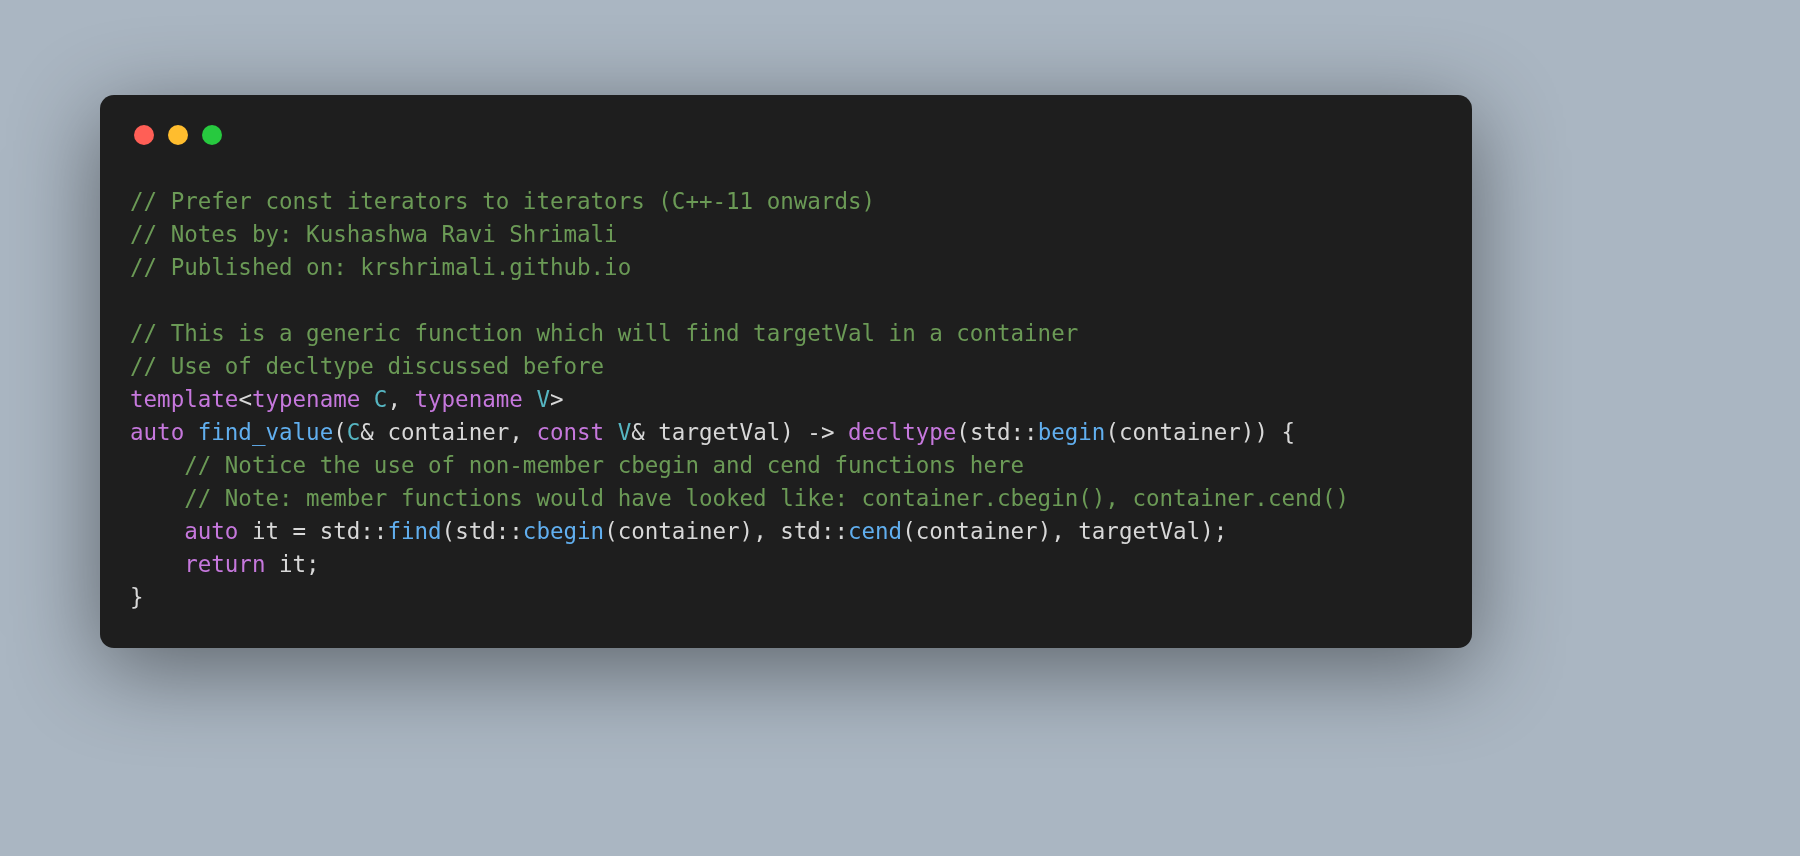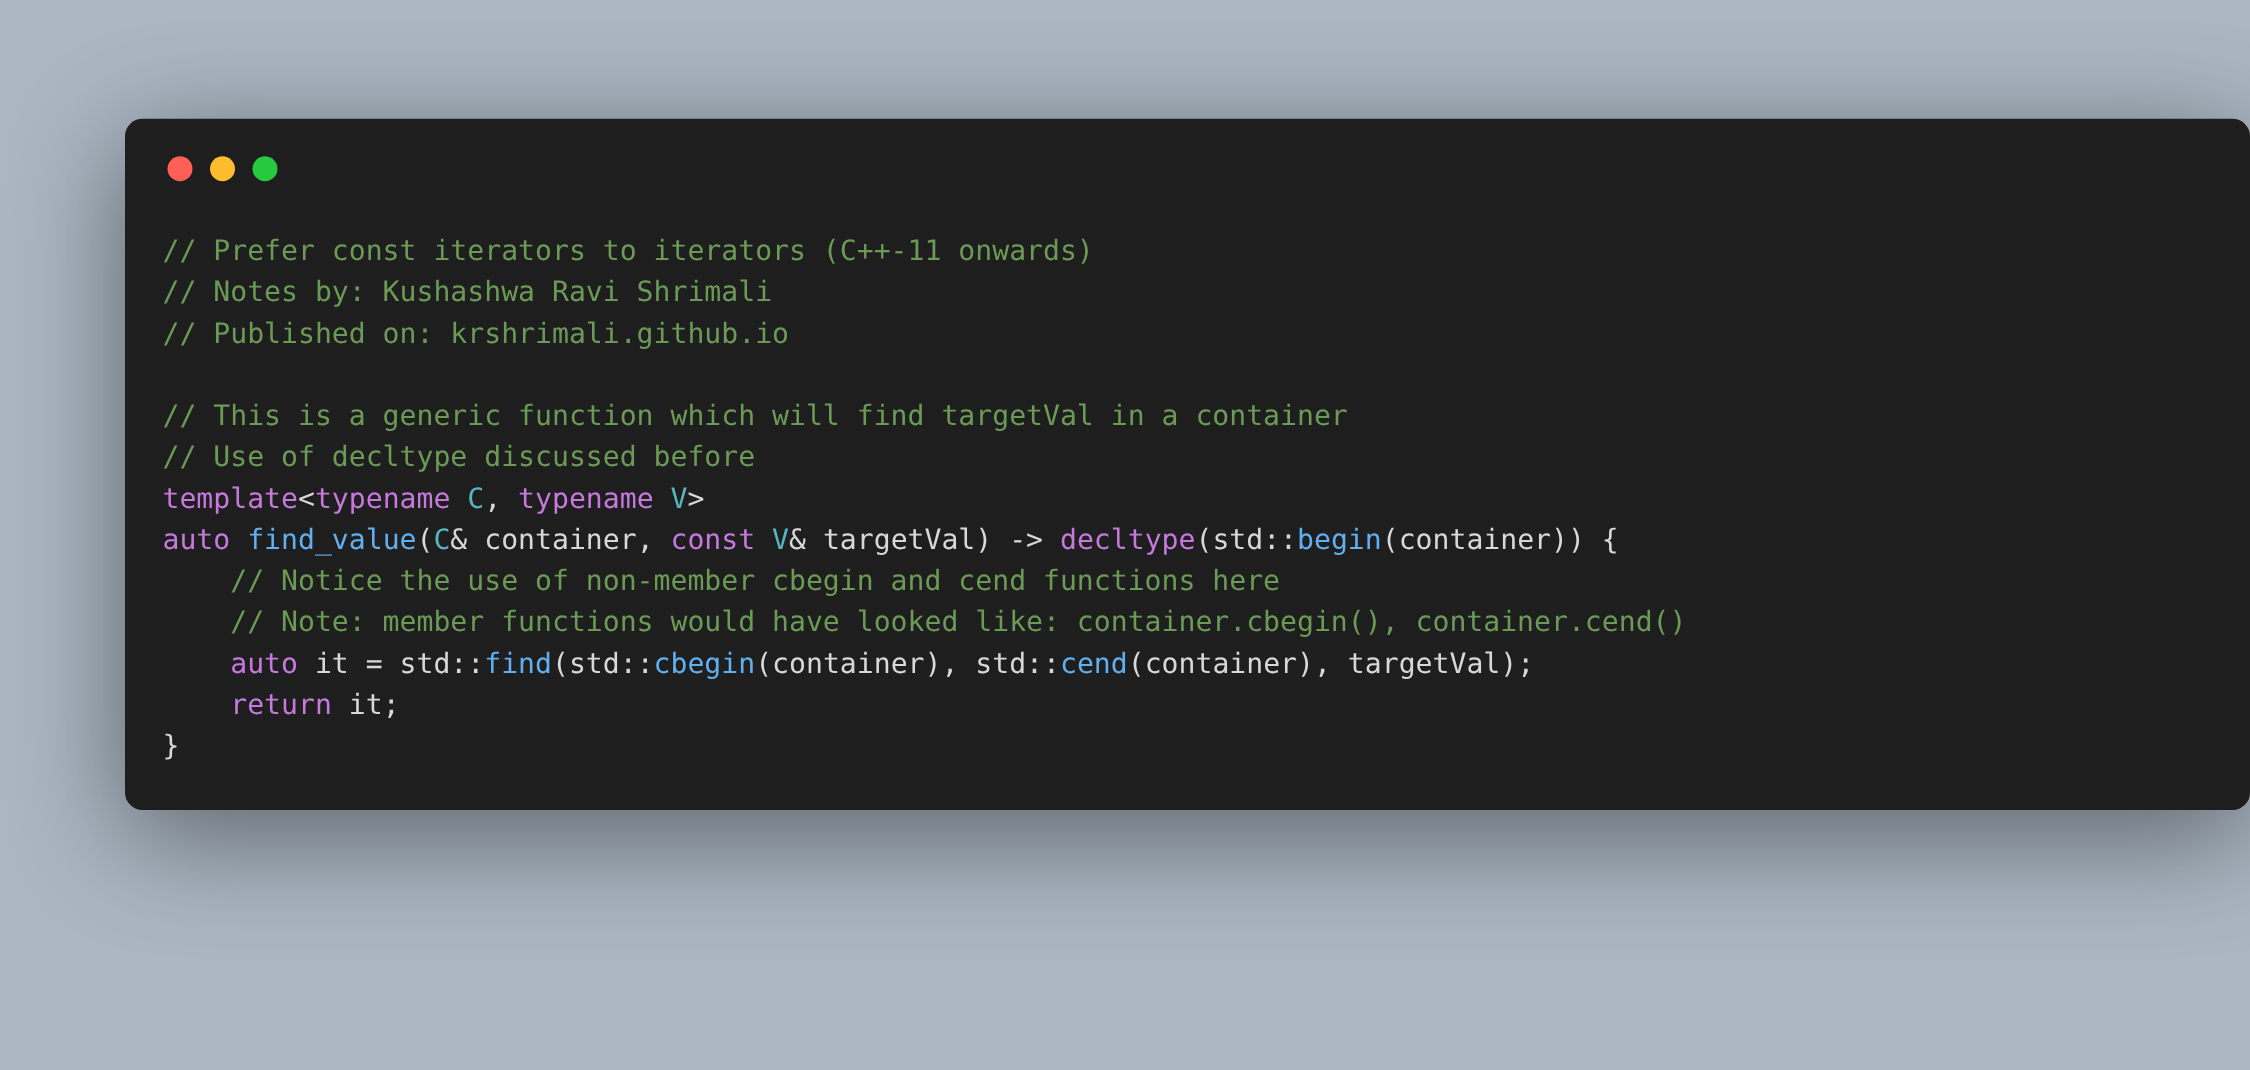--- a/index.html
+++ b/index.html
@@ -7,21 +7,21 @@
     padding: 0;
     width: 1800px;
     height: 856px;
     background: #aab6c2;
     font-family: ui-monospace, "SF Mono", Menlo, Consolas, "Liberation Mono", monospace;
   }
   .card-wrap {
     position: absolute;
     left: 100px;
     top: 95px;
-    width: 1700px;
+    width: 1372px;
     filter: drop-shadow(0 20px 45px rgba(0,0,0,0.45));
   }
   .card {
     background: #1e1e1e;
     border-radius: 14px;
     padding: 30px 30px 34px 30px;
     box-sizing: border-box;
   }
   .traffic {
     display: flex;

